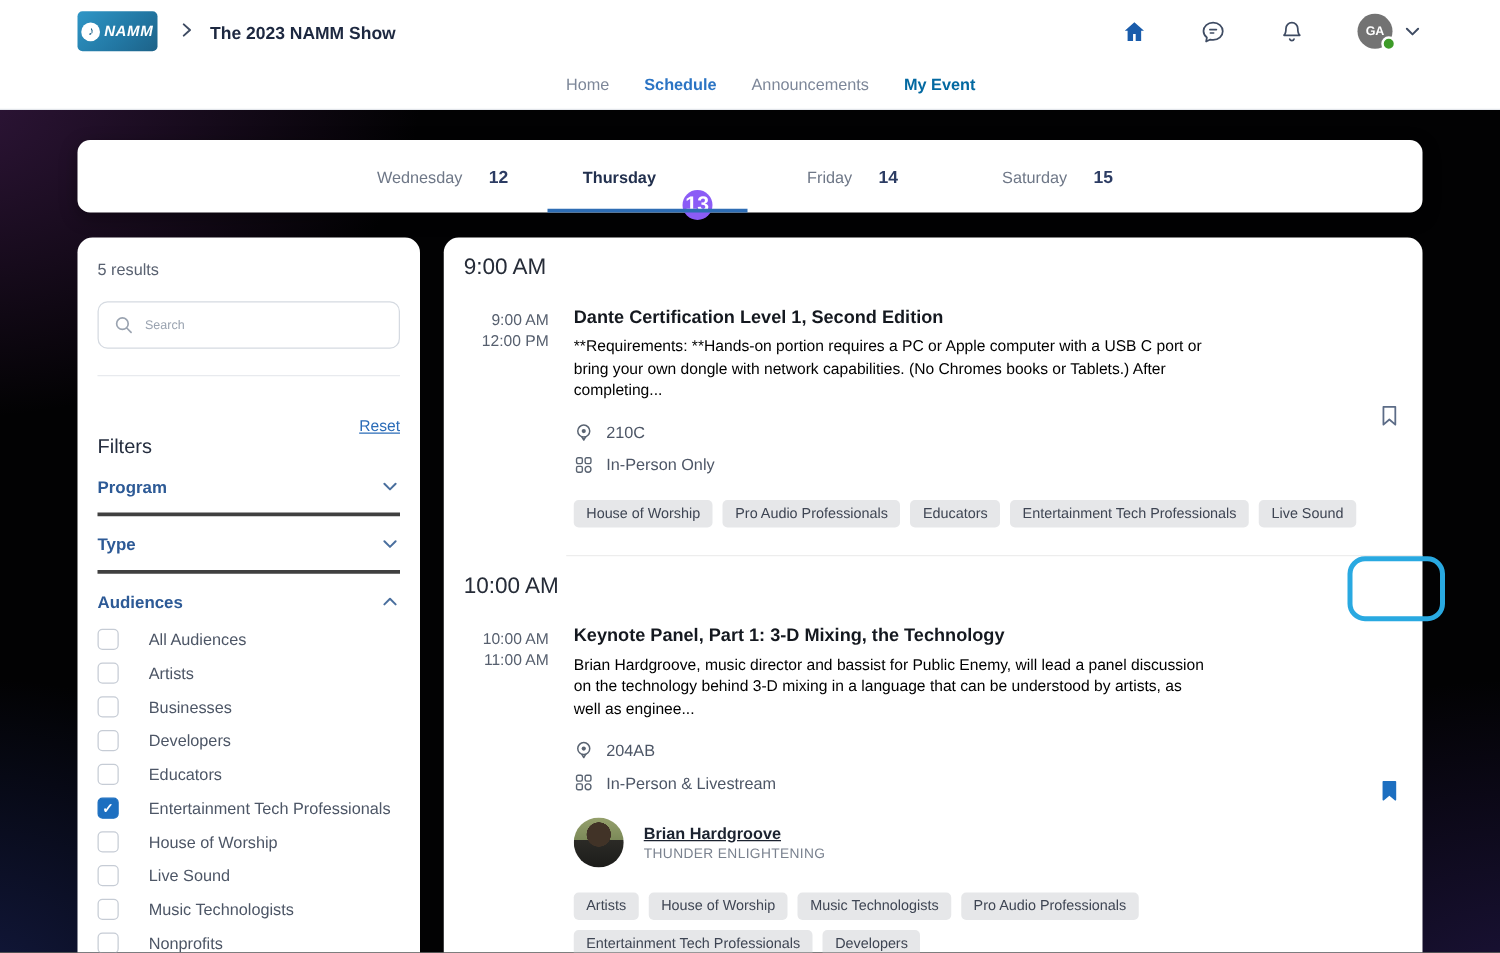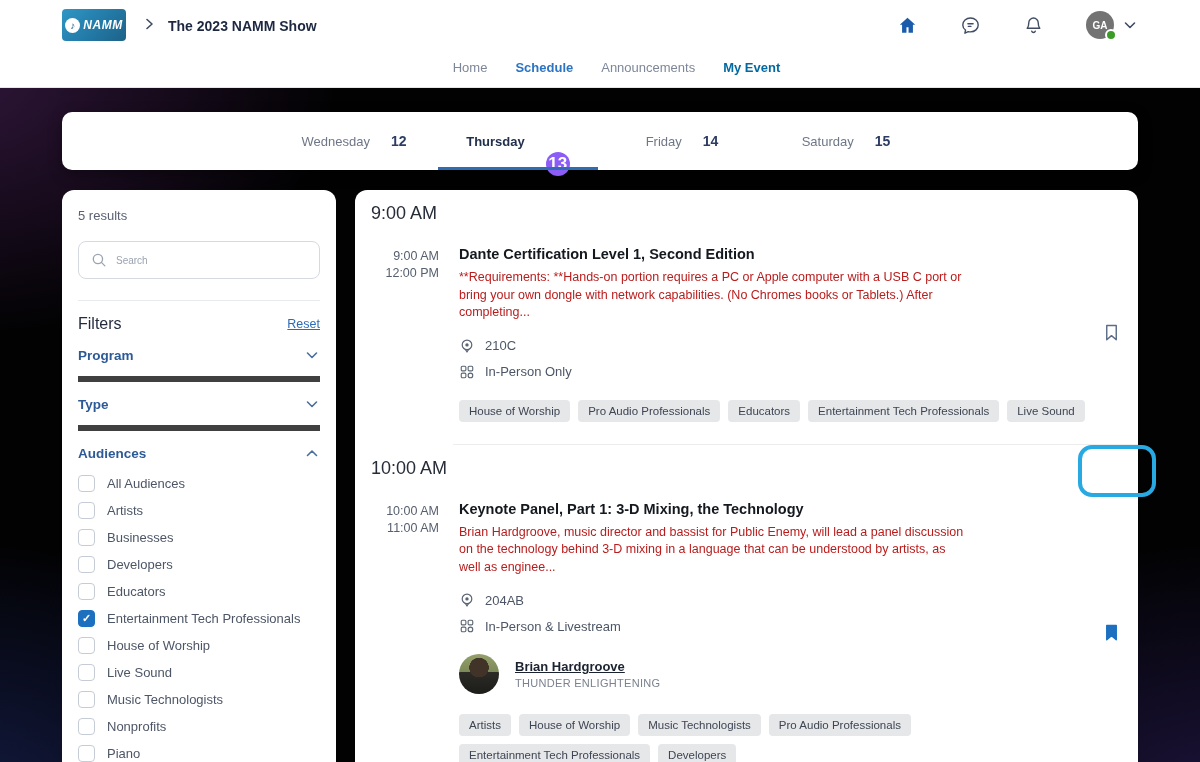--- a/index.html
+++ b/index.html
@@ -57,45 +57,45 @@
   
   .sidebar { position:absolute; left:62px; top:190px; width:274px; height:640px; background:#fff;
              border-radius:12px; z-index:1; padding:16px; }
   .results { font-size:13px; color:#5a6271; margin:2px 0 18px; }
   .searchbox { display:flex; align-items:center; gap:9px; height:38px; border:1px solid #d5dae1;
                border-radius:8px; padding:0 12px; }
   .searchbox input { border:none; outline:none; flex:1; font-size:10px; color:#333; font-family:inherit; }
   .searchbox input::placeholder { color:#9aa3b0; }
   .side-div { border:none; border-top:1px solid #e8eaee; margin-top:21px; }
   .filters-head { display:flex; justify-content:space-between; align-items:center; margin:14px 0 0; }
-  .filters-title { font-size:16px; color:#242d3e; font-weight:500; }
+  .filters-title { font-size:16px; color:#242d3e; font-weight:500;margin-top:34px; }
   .reset { font-size:12.5px; color:#2b6cb8; text-decoration:underline; cursor:pointer; }
   .fsection { display:flex; justify-content:space-between; align-items:center; padding:14px 0 13px;
-              border-bottom:6px solid #404040; width:100%; background:none; border-left:none; border-right:none;
+              border-bottom:3px solid #404040; width:100%; background:none; border-left:none; border-right:none;
               border-top:none; cursor:pointer; font-family:inherit; }
   .fsection .flabel { font-size:13.5px; font-weight:bold; color:#2d5a96; }
   .fsection.open { border-bottom:none; padding-bottom:9px; }
   .check-list { display:flex; flex-direction:column; }
-  .check-row { display:flex; align-items:center; gap:12px; padding:5px 0; cursor:pointer; }
+  .check-row { display:flex; align-items:center; gap:24px; padding:5px 0; cursor:pointer; }
   .checkbox { width:17px; height:17px; border:1.5px solid #c6ccd5; border-radius:4px; flex-shrink:0;
               display:flex; align-items:center; justify-content:center; }
   .checkbox.checked { background:#1d6fc0; border-color:#1d6fc0; }
   .checkbox.checked::after { content:"✓"; color:#fff; font-size:11px; font-weight:bold; }
   .check-label { font-size:13px; color:#4d5666; }
 
   
   .main { position:absolute; left:355px; top:190px; width:783px; height:640px; background:#fff;
           border-radius:12px; z-index:1; overflow:hidden; }
   .section-title { font-size:18px; font-weight:500; color:#262c38; padding:13px 16px 0; margin-bottom:20px; }
   .event { display:flex; padding:2px 16px 22px; }
   .ev-time { width:68px; text-align:right; font-size:12.5px; color:#565f6e; line-height:17px;
              flex-shrink:0; padding-top:2px; }
   .ev-body { flex:1; margin-left:20px; margin-right:10px; }
   .ev-title { font-size:14.5px; font-weight:bold; color:#14181f; cursor:pointer; }
-  .ev-desc { margin-top:7px; font-size:12.5px; color:#b91c1c; line-height:17.5px; max-width:505px; }
+  .ev-desc { margin-top:7px; font-size:12.5px; color:#000000; line-height:17.5px; max-width:505px; }
   .ev-meta { margin-top:16px; display:flex; flex-direction:column; gap:10px; }
   .meta-row { display:flex; align-items:center; gap:10px; font-size:13px; color:#4d5666; }
   .speaker { display:flex; align-items:center; gap:16px; margin-top:20px; }
   .spk-avatar { width:40px; height:40px; border-radius:50%; flex-shrink:0;
     background:
       radial-gradient(circle at 50% 34%, #413327 0 29%, transparent 30%),
       linear-gradient(180deg,#95a06c 0%,#7c8a59 44%,#2b2a26 46%,#1c1c1a 100%); }
   .spk-name { font-size:13px; font-weight:bold; color:#1c2330;text-decoration:underline; }
   .spk-co { font-size:11px; color:#7a828f; margin-top:3px; letter-spacing:.3px; }
   .tags { display:flex; gap:8px; margin-top:20px; flex-wrap:wrap; }

